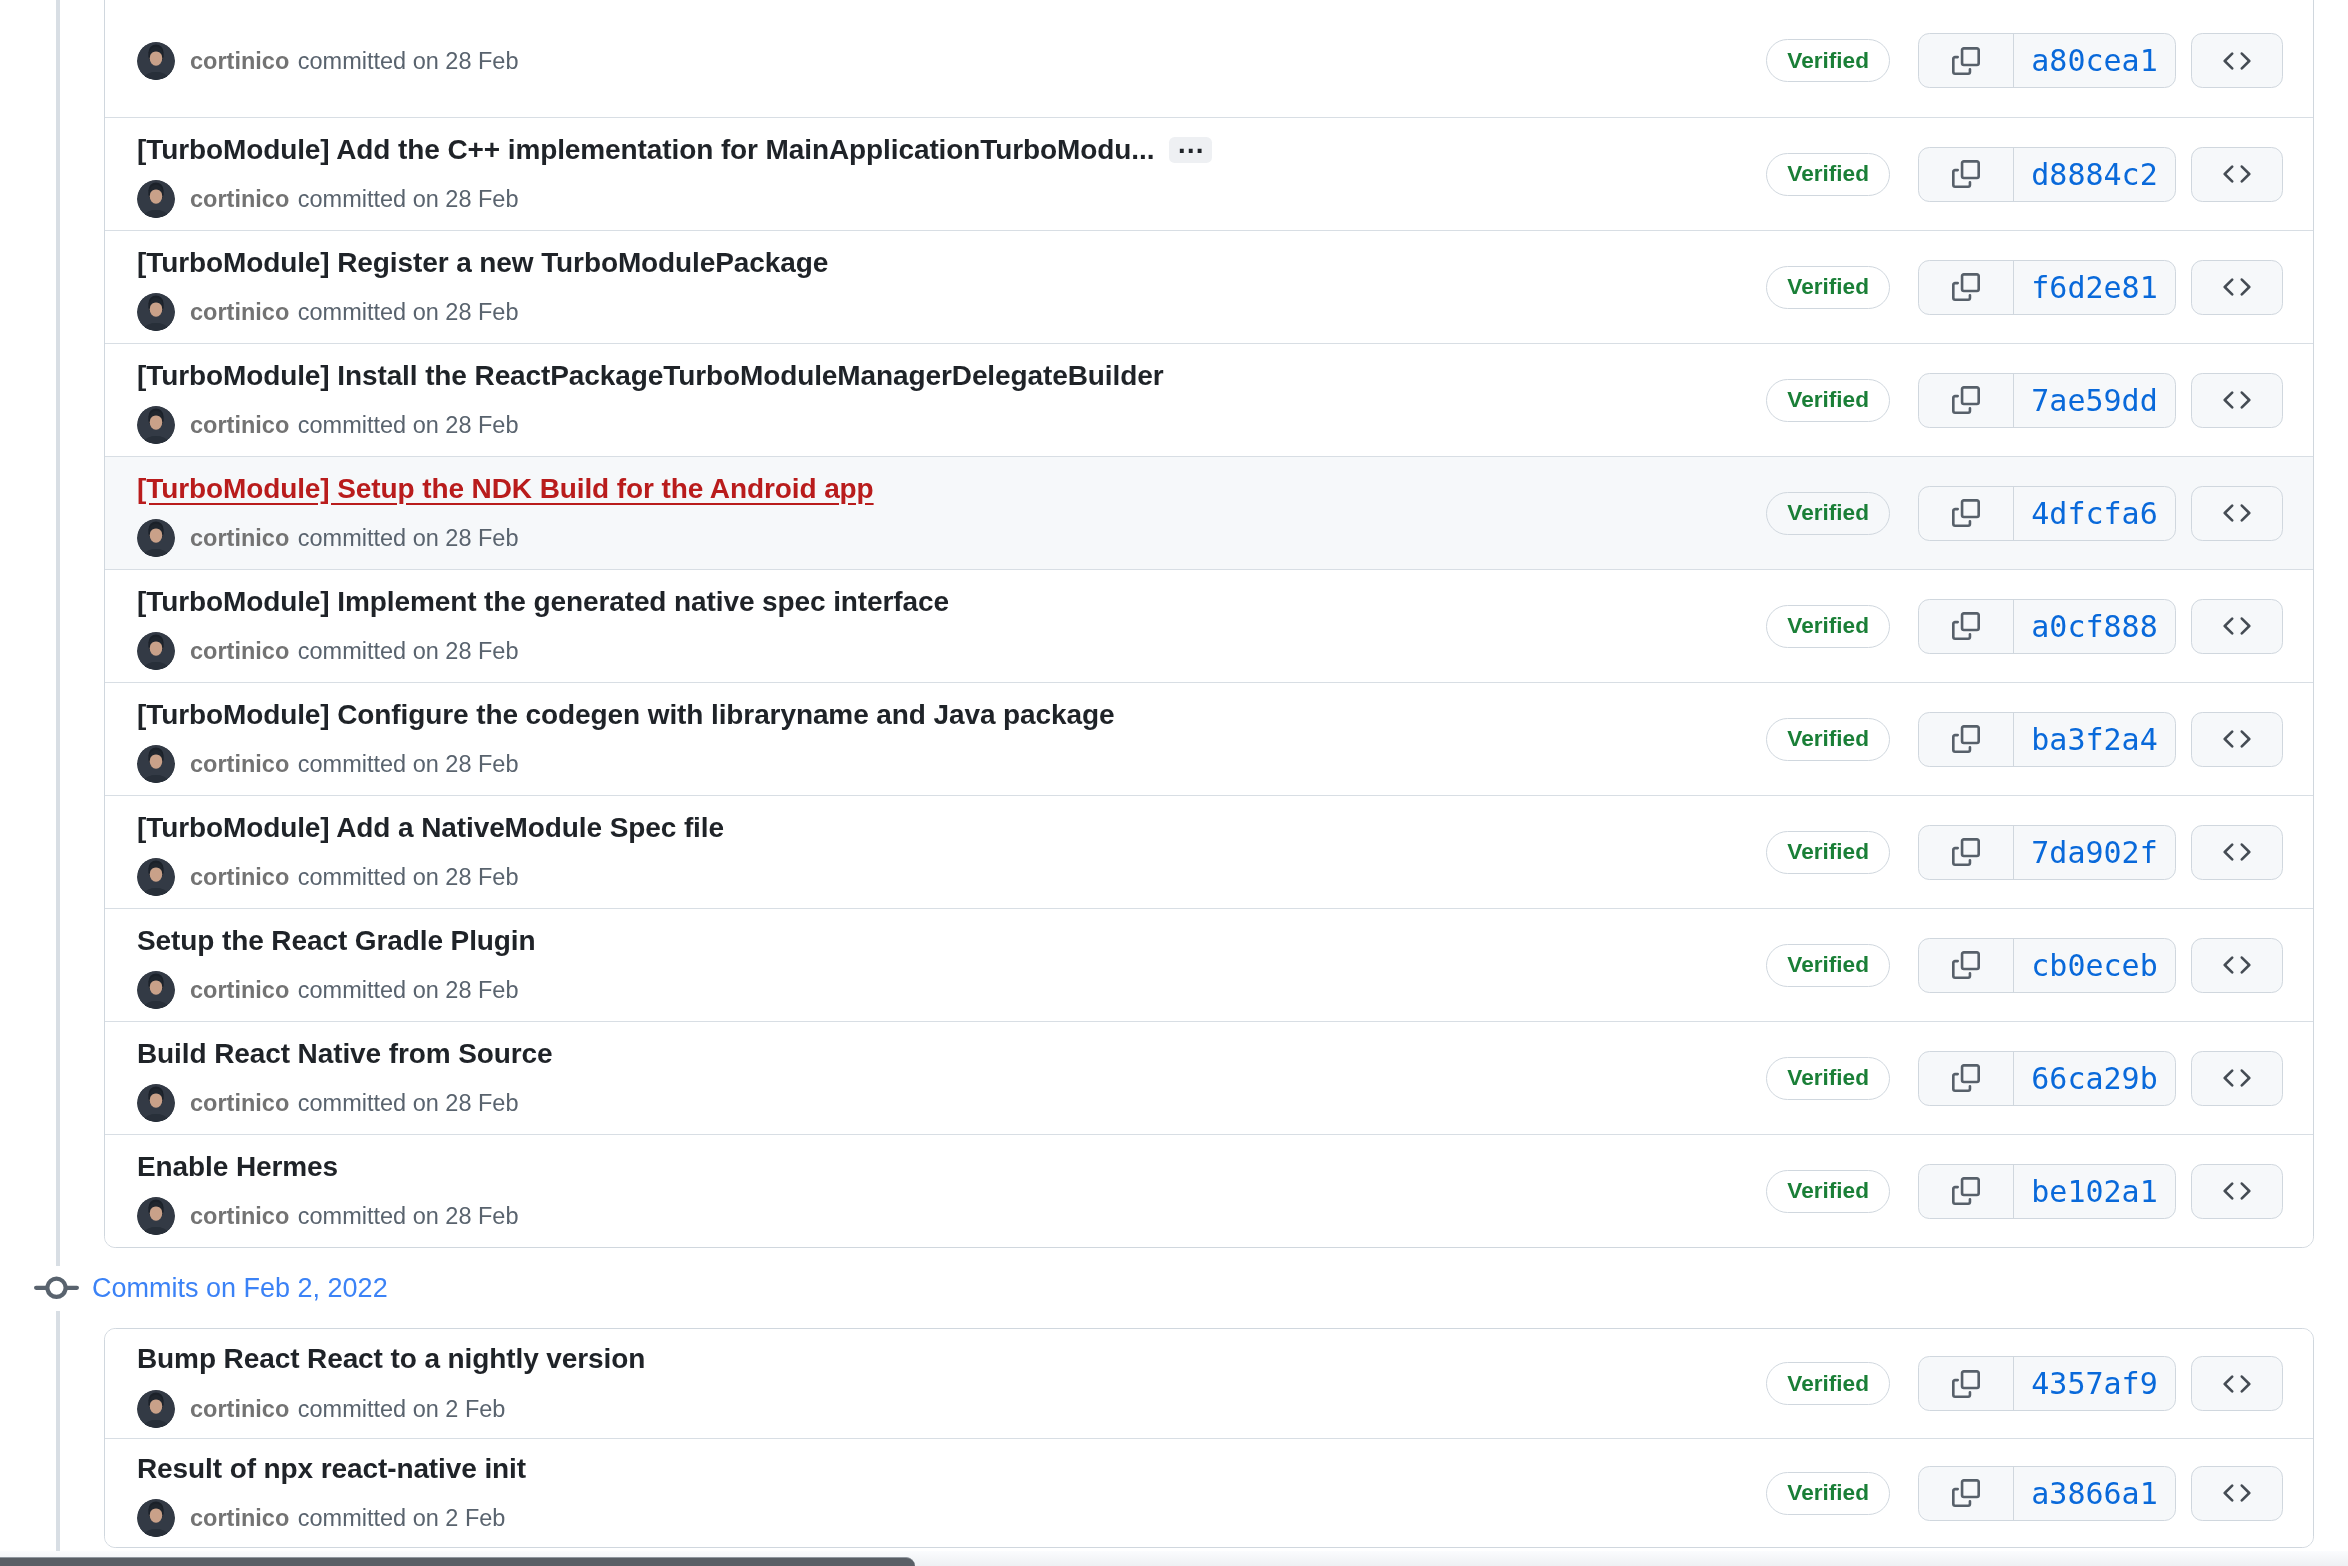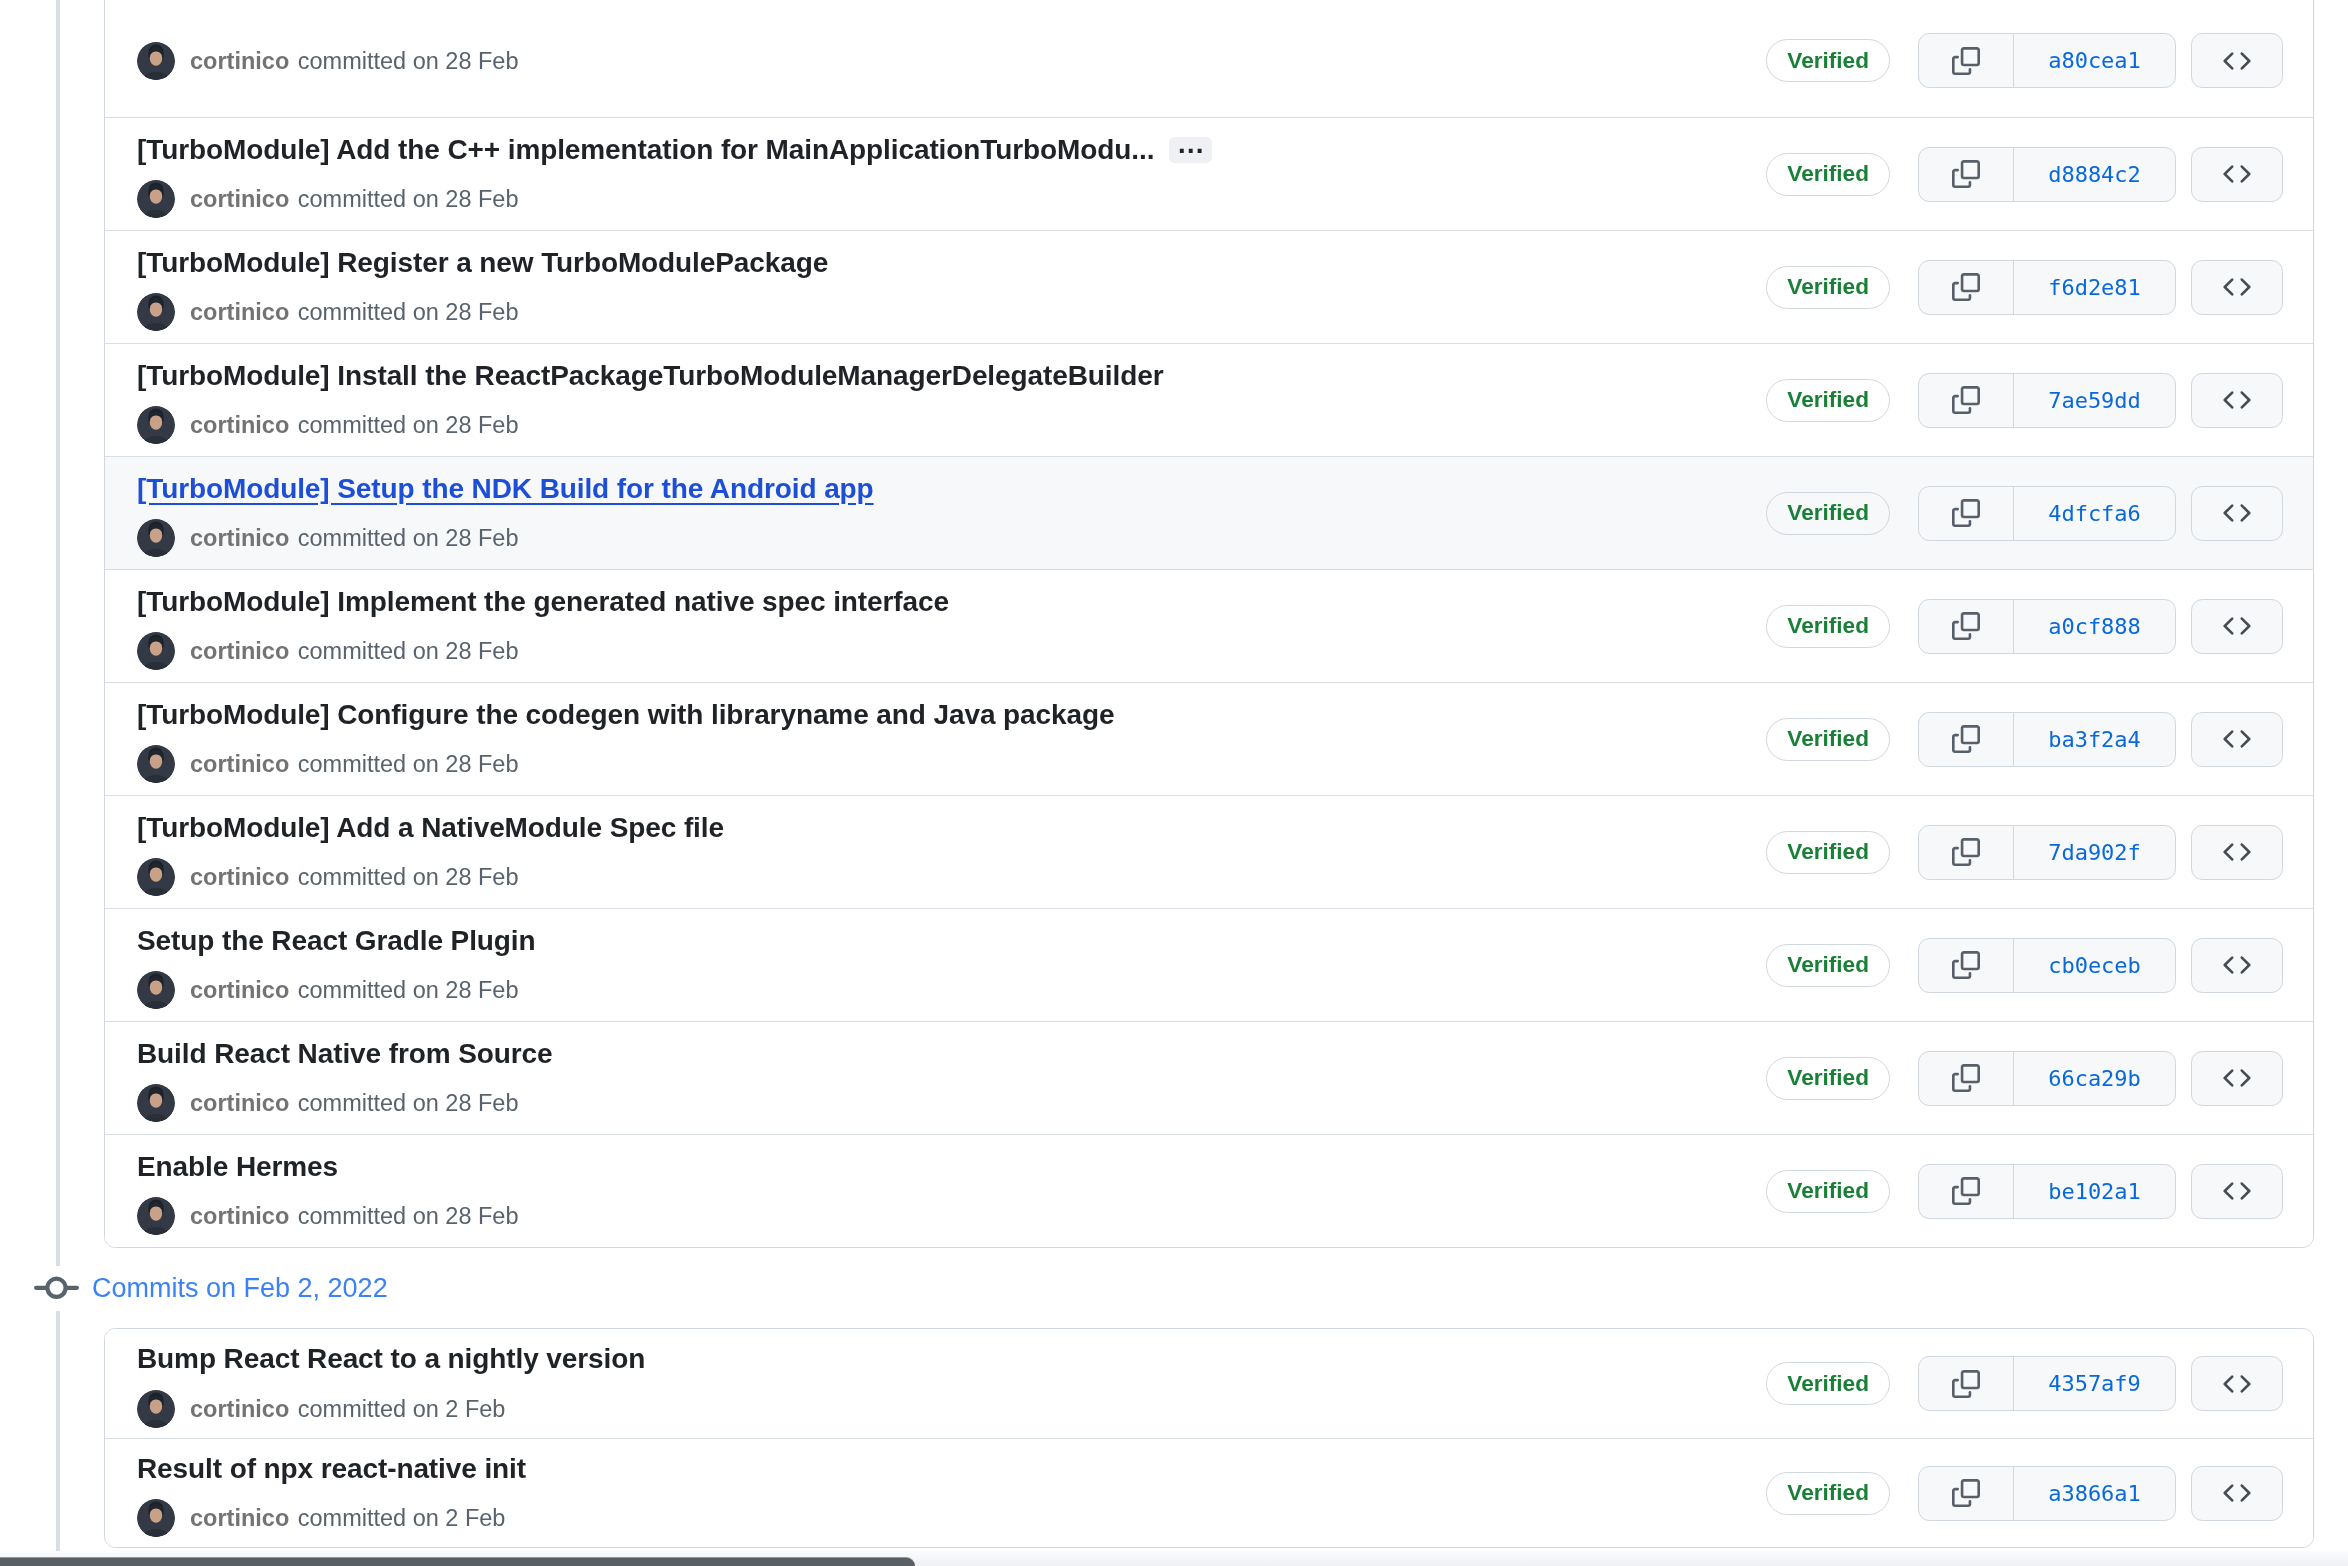--- a/index.html
+++ b/index.html
@@ -42,21 +42,21 @@
   .commit-row.hovered { background:#f6f8fa; }
 
   .row-main { display:flex; flex-direction:column; gap:10.4px; min-width:0; }
 
   .commit-title {
     font-size:28px; font-weight:600; line-height:40px; color:#1f2328;
     letter-spacing:-0.1px; white-space:nowrap; display:flex; align-items:center;
   }
   .title-text { cursor:pointer; }
   .hovered .title-text, .title-text.title-link {
-    color:#1d4ed8; text-decoration:underline; text-underline-offset:4.7px;
+    color:#b91c1c; text-decoration:underline; text-underline-offset:4.7px;
   }
 
   .ellipsis-btn {
     display:inline-flex; align-items:center; justify-content:center;
     margin-left:15px; width:43px; height:26px;
     background:#eef0f3; border:none; border-radius:5.6px;
     color:#1f2328; font-weight:700; font-size:28px; line-height:9.4px;
     cursor:pointer; padding-bottom:11.3px;
     font-family:"Liberation Sans","DejaVu Sans",sans-serif;
   }
@@ -82,21 +82,21 @@
     background:#f6f8fa;
   }
   .copy-btn {
     width:94px; height:100%; display:flex; align-items:center; justify-content:center;
     background:transparent; border:none; cursor:pointer; color:#57606a;
   }
   .sha-btn {
     width:162px; height:100%; display:flex; align-items:center; justify-content:center;
     background:transparent; border:none; border-left:0.9px solid #d0d7de;
     font-family:"DejaVu Sans Mono","Liberation Mono",monospace;
-    font-size:22px; color:#0969da; cursor:pointer;
+    font-size:30px; color:#0969da; cursor:pointer;
   }
   .code-btn {
     margin-left:15px; width:92px; height:55px;
     display:flex; align-items:center; justify-content:center;
     background:#f6f8fa; border:0.9px solid #d0d7de; border-radius:11.3px;
     color:#454c54; cursor:pointer;
   }
 
   
   .section-header {

